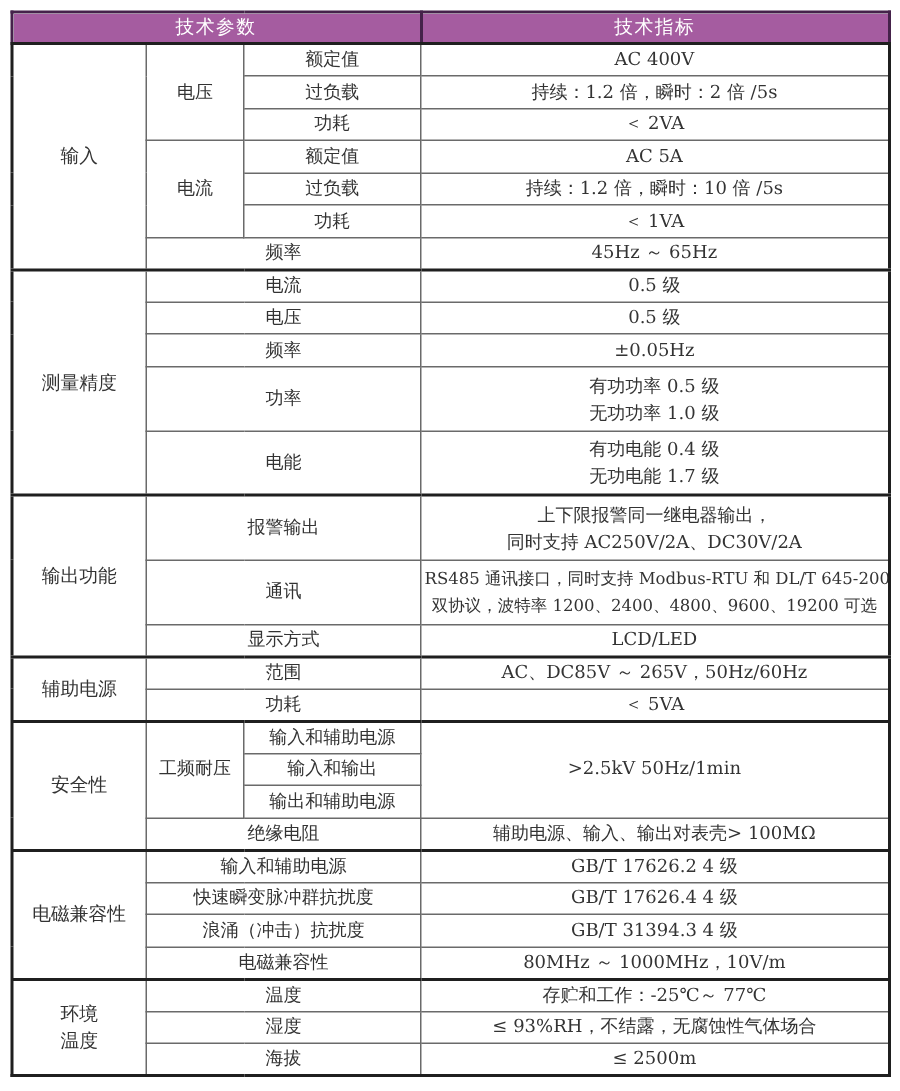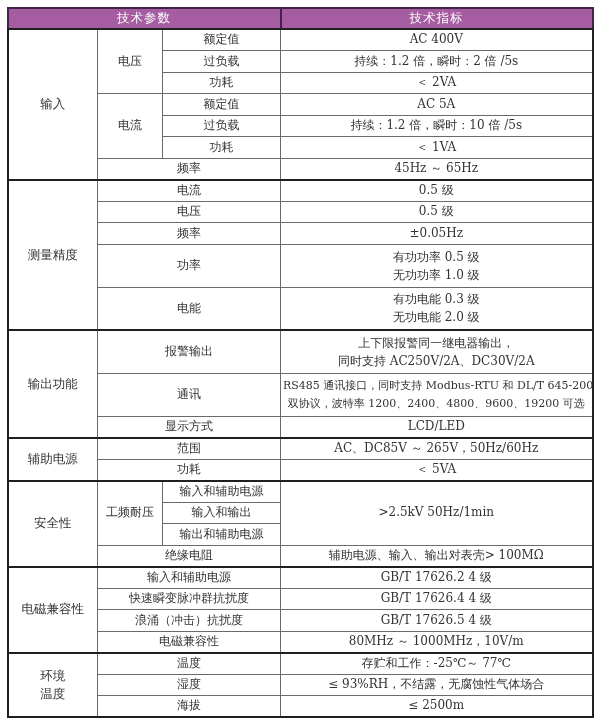--- a/index.html
+++ b/index.html
@@ -122,22 +122,22 @@
     <tr class="tall">
       <td colspan="2">功率</td>
       <td>
         <div class="ln">有功功率 0.5 级</div>
         <div class="ln">无功功率 1.0 级</div>
       </td>
     </tr>
     <tr class="tall">
       <td colspan="2">电能</td>
       <td>
-        <div class="ln">有功电能 0.3 级</div>
-        <div class="ln">无功电能 2.0 级</div>
+        <div class="ln">有功电能 0.4 级</div>
+        <div class="ln">无功电能 1.7 级</div>
       </td>
     </tr>
 
     <tr class="sec tall">
       <td class="group" rowspan="3">输出功能</td>
       <td colspan="2">报警输出</td>
       <td>
         <div class="ln">上下限报警同一继电器输出，</div>
         <div class="ln">同时支持 AC250V/2A、DC30V/2A</div>
       </td>
@@ -185,21 +185,21 @@
       <td class="group" rowspan="4">电磁兼容性</td>
       <td colspan="2">输入和辅助电源</td>
       <td>GB/T 17626.2 4 级</td>
     </tr>
     <tr>
       <td colspan="2">快速瞬变脉冲群抗扰度</td>
       <td>GB/T 17626.4 4 级</td>
     </tr>
     <tr>
       <td colspan="2">浪涌（冲击）抗扰度</td>
-      <td>GB/T 17626.5 4 级</td>
+      <td>GB/T 31394.3 4 级</td>
     </tr>
     <tr>
       <td colspan="2">电磁兼容性</td>
       <td>80MHz ～ 1000MHz，10V/m</td>
     </tr>
 
     <tr class="sec">
       <td class="group" rowspan="3">
         <div class="ln">环境</div>
         <div class="ln">温度</div>

